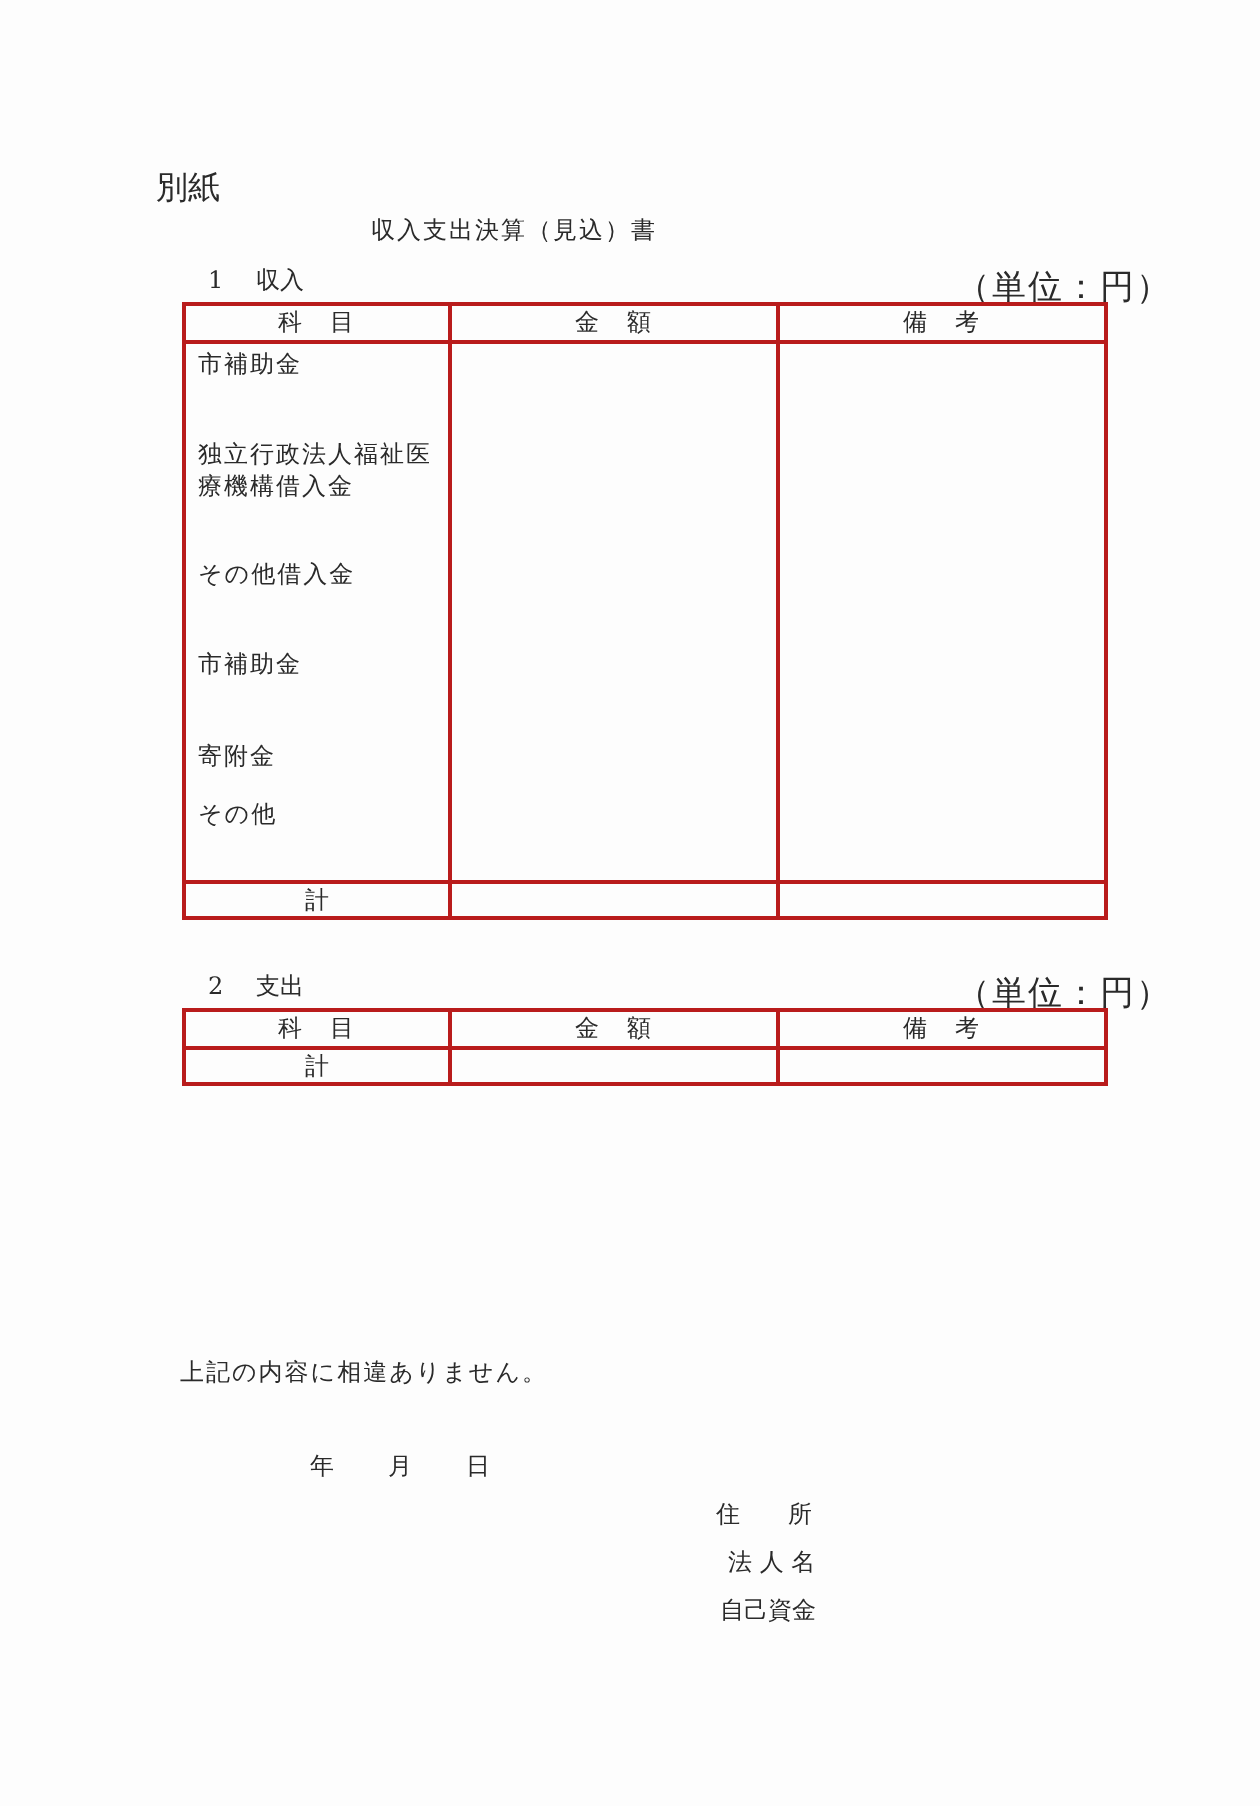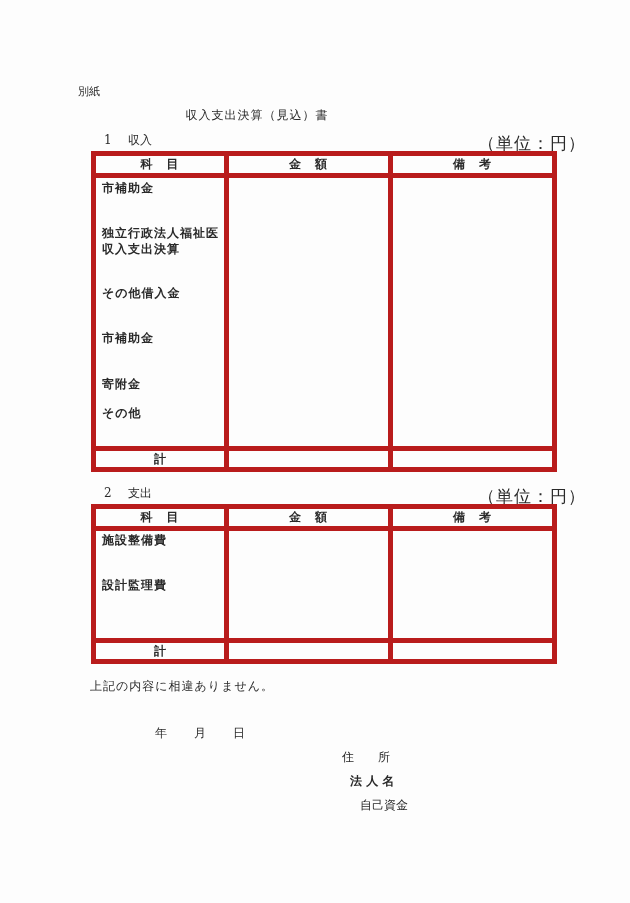--- a/index.html
+++ b/index.html
@@ -10,38 +10,38 @@
     body {
       width: 630px;
       height: 903px;
       position: relative;
       font-family: "DejaVu Serif", "Liberation Serif", serif;
       color: #2a2a2a;
       font-size: 12px;
       overflow: hidden;
     }
     .abs { position: absolute; white-space: nowrap; }
-    .attach-label { left: 78px; top: 84px; font-size: 11px; }
+    .attach-label { left: 78px; top: 84px; font-size: 16px; }
     .doc-title { left: 0; width: 514px; text-align: center; top: 107px; font-size: 12px; letter-spacing: 1px; }
     .section-heading { font-size: 12px; margin-left: 11px; }
     .section-heading .num { display: inline-block; width: 24px; }
     .unit-label { font-size: 17px; letter-spacing: 1px; }
 
     table.fin {
       position: absolute;
       left: 91px;
       width: 461px;
       border-collapse: collapse;
       table-layout: fixed;
       font-size: 12px;
     }
     table.fin td, table.fin th {
-      border: 5px solid #b91c1c;
+      border: 2px solid #b91c1c;
       padding: 0 5px;
-      font-weight: bold;
+      font-weight: normal;
       vertical-align: top;
     }
     table.fin th {
       text-align: center;
       height: 17px;
       line-height: 17px;
       vertical-align: middle;
       letter-spacing: 1px;
     }
     table.fin td.total-label {
@@ -85,21 +85,21 @@
   <tbody>
       <tr>
     <th>科　目</th>
     <th>金　額</th>
     <th>備　考</th>
   </tr>
   <tr>
     <td class="items-cell" style="height:268px;">
       <div class="item" style="top:2px;">市補助金</div>
       <div class="item" style="top:47px;">独立行政法人福祉医</div>
-      <div class="item" style="top:63px;">収入支出決算</div>
+      <div class="item" style="top:63px;">療機構借入金</div>
       <div class="item" style="top:107px;">その他借入金</div>
       <div class="item" style="top:152px;">市補助金</div>
       <div class="item" style="top:198px;">寄附金</div>
       <div class="item" style="top:227px;">その他</div>
     </td>
     <td></td>
     <td></td>
   </tr>
   <tr>
     <td class="total-label">計</td>
@@ -120,36 +120,28 @@
       <col class="c2">
       <col class="c3">
     </colgroup>
   <tbody>
       <tr>
     <th>科　目</th>
     <th>金　額</th>
     <th>備　考</th>
   </tr>
   <tr>
-    <td class="items-cell" style="height:107px;">
-      <div class="item" style="top:1px;">施設整備費</div>
-      <div class="item" style="top:46px;">設計監理費</div>
-    </td>
-    <td></td>
-    <td></td>
-  </tr>
-  <tr>
     <td class="total-label">計</td>
     <td></td>
     <td></td>
   </tr>
 </tbody>
   </table>
 
 <div class="abs statement">上記の内容に相違ありません。</div>
 
 <div class="abs date-part" style="left:155px; top:725px;">年</div>
 <div class="abs date-part" style="left:194px; top:725px;">月</div>
 <div class="abs date-part" style="left:233px; top:725px;">日</div>
 
-<div class="abs sig-label" style="left:342px; top:749px;">住　　所</div>
-<div class="abs sig-label" style="left:350px; top:773px;font-weight:bold;">法 人 名</div>
+<div class="abs sig-label" style="left:358px; top:749px;">住　　所</div>
+<div class="abs sig-label" style="left:364px; top:773px;">法 人 名</div>
 <div class="abs sig-label" style="left:360px; top:797px;">自己資金</div>
 
 </body></html>

